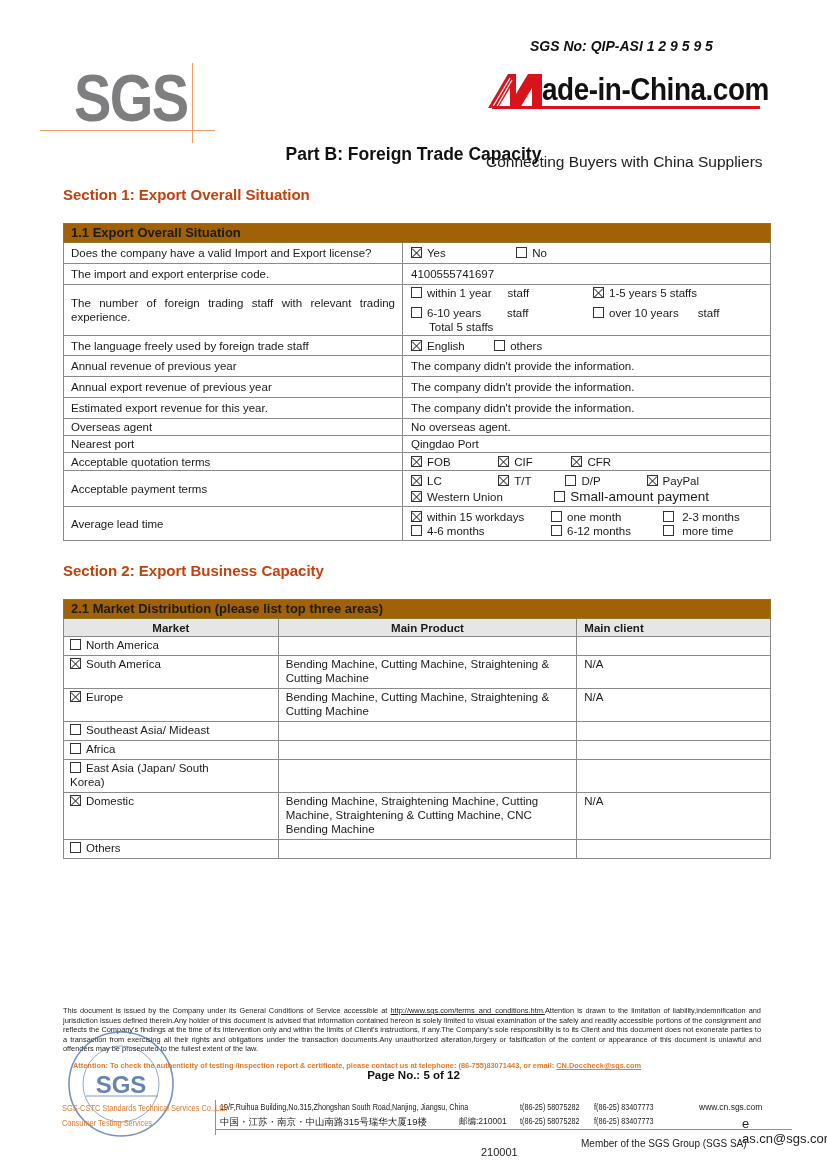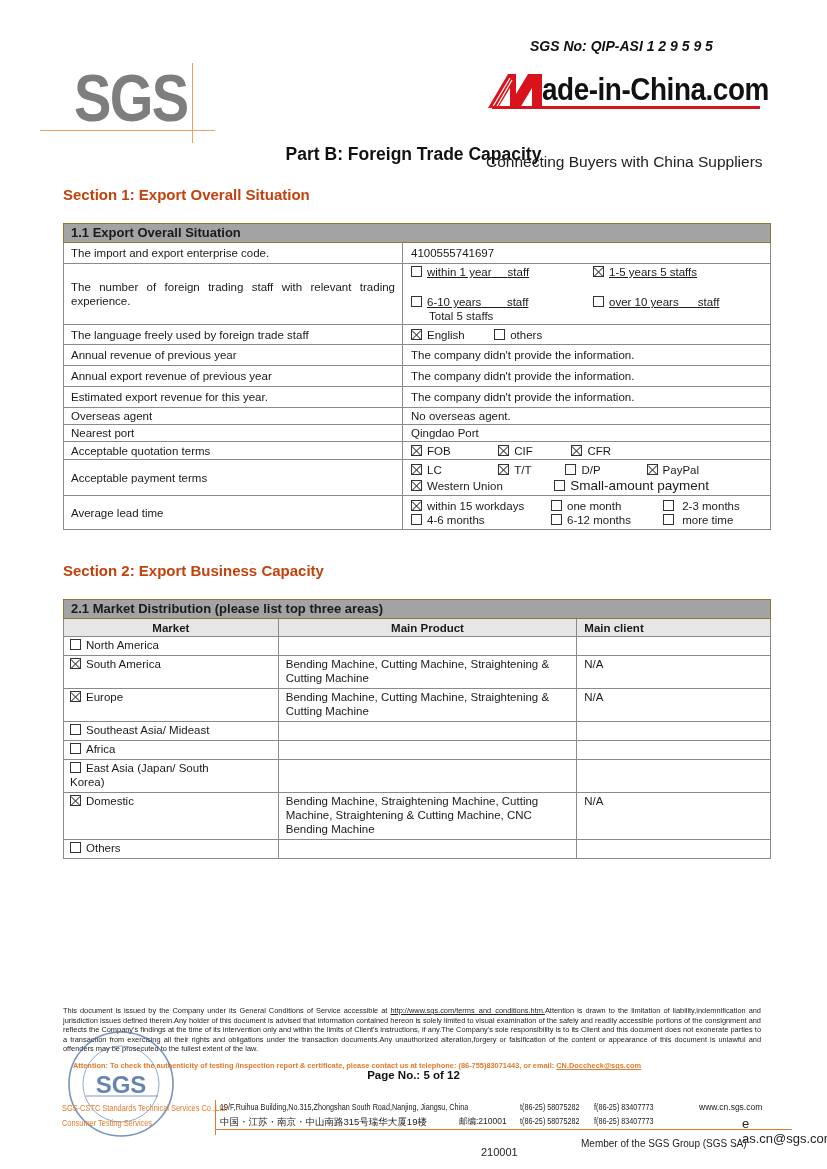--- a/index.html
+++ b/index.html
@@ -18,32 +18,32 @@
   .mic-logo .m { position: absolute; left: 0; top: 0; }
   .mic-logo .word { position: absolute; left: 56px; top: 4px; font-size: 31px; font-weight: bold; color: #111; letter-spacing: -0.5px; transform: scaleX(0.9); transform-origin: left top; line-height: 1; white-space: nowrap; }
   .mic-logo .redline { position: absolute; left: 6px; top: 36px; width: 268px; height: 3px; background: #d9131b; }
   .mic-logo .tag { position: absolute; left: 0; top: 43px; font-size: 15.5px; color: #222; white-space: nowrap; margin-top: 40px; }
 
   .part-title { left: 0; width: 827px; top: 144px; text-align: center; font-size: 17.5px; font-weight: bold; color: #111; }
   .sec-title { left: 63px; font-size: 15px; font-weight: bold; color: #c2410c; }
 
   table.t { position: absolute; left: 63px; width: 708px; border-collapse: collapse; font-size: 11.5px; }
   table.t td, table.t th { border: 1px solid #8a8a8a; padding: 1px 7px; vertical-align: middle; line-height: 14px; }
-  table.t .hdr td { background: #a3a3a3; font-weight: bold; font-size: 13px; padding: 2px 7px; border-color: #8a7a30; }
+  table.t .hdr td { background: #a16207; font-weight: bold; font-size: 13px; padding: 2px 7px; border-color: #8a7a30; }
   table.t th { background: #e6e6e6; font-weight: bold; font-size: 11.5px; }
   .val { padding-left: 8px !important; }
   .lbl-just { text-align: justify; }
 
   .cb { display: inline-block; width: 11px; height: 11px; border: 1px solid #333; vertical-align: -1px; position: relative; margin-right: 5px; background: #fff; }
   .cb.x::before, .cb.x::after { content: ""; position: absolute; left: 4px; top: -1px; width: 1px; height: 12px; background: #333; }
   .cb.x::before { transform: rotate(45deg); }
   .cb.x::after { transform: rotate(-45deg); }
   .opt { display: inline-block; white-space: nowrap; }
 
-  .grid2 { display: grid; grid-template-columns: 182px 150px; row-gap: 16px; text-decoration: underline; }
+  .grid2 { display: grid; grid-template-columns: 182px 150px; row-gap: 6px; }
   .grid3b { display: grid; grid-template-columns: 140px 112px 100px; }
 
   .tbl2 td { vertical-align: top !important; padding-top: 1px !important; padding-bottom: 2px !important; }
   .tbl2 td.mk { padding-left: 6px !important; }
 
   .disclaimer { left: 63px; top: 1006px; width: 698px; font-size: 7.4px; line-height: 9.5px; color: #222; text-align: justify; }
   .disclaimer a { color: #222; text-decoration: underline; }
   .attention { left: 73px; top: 1061px; width: 690px; font-size: 7.4px; font-weight: bold; color: #e07a2c; white-space: nowrap; }
   .attention .mail { text-decoration: underline; }
   .pageno { left: 0; width: 827px; top: 1069px; text-align: center; font-size: 11.5px; font-weight: bold; color: #111; }
@@ -95,20 +95,27 @@
 <table class="t" style="top:223px;">
   <colgroup>
       <col style="width:348px">
       <col style="width:360px">
     </colgroup>
   <tbody>
       <tr class="hdr" style="height:19px;">
         <td colspan="2">1.1 Export Overall Situation</td>
       </tr>
 
+  <tr style="height:21px;">
+    <td>Does the company have a valid Import and Export license?</td>
+    <td class="val">
+      <span class="opt" style="width:102px;"><span class="cb x"></span><span>Yes</span></span>
+      <span class="opt"><span class="cb"></span><span>No</span></span>
+    </td>
+  </tr>
 
   <tr style="height:21px;">
     <td>The import and export enterprise code.</td>
     <td class="val">4100555741697</td>
   </tr>
 
   <tr style="height:38px;">
     <td class="lbl-just" style="padding-left:7px;"><span>The number of foreign trading staff with relevant trading experience.</span></td>
     <td class="val" style="padding-left:14px;">
       <div class="grid2">

